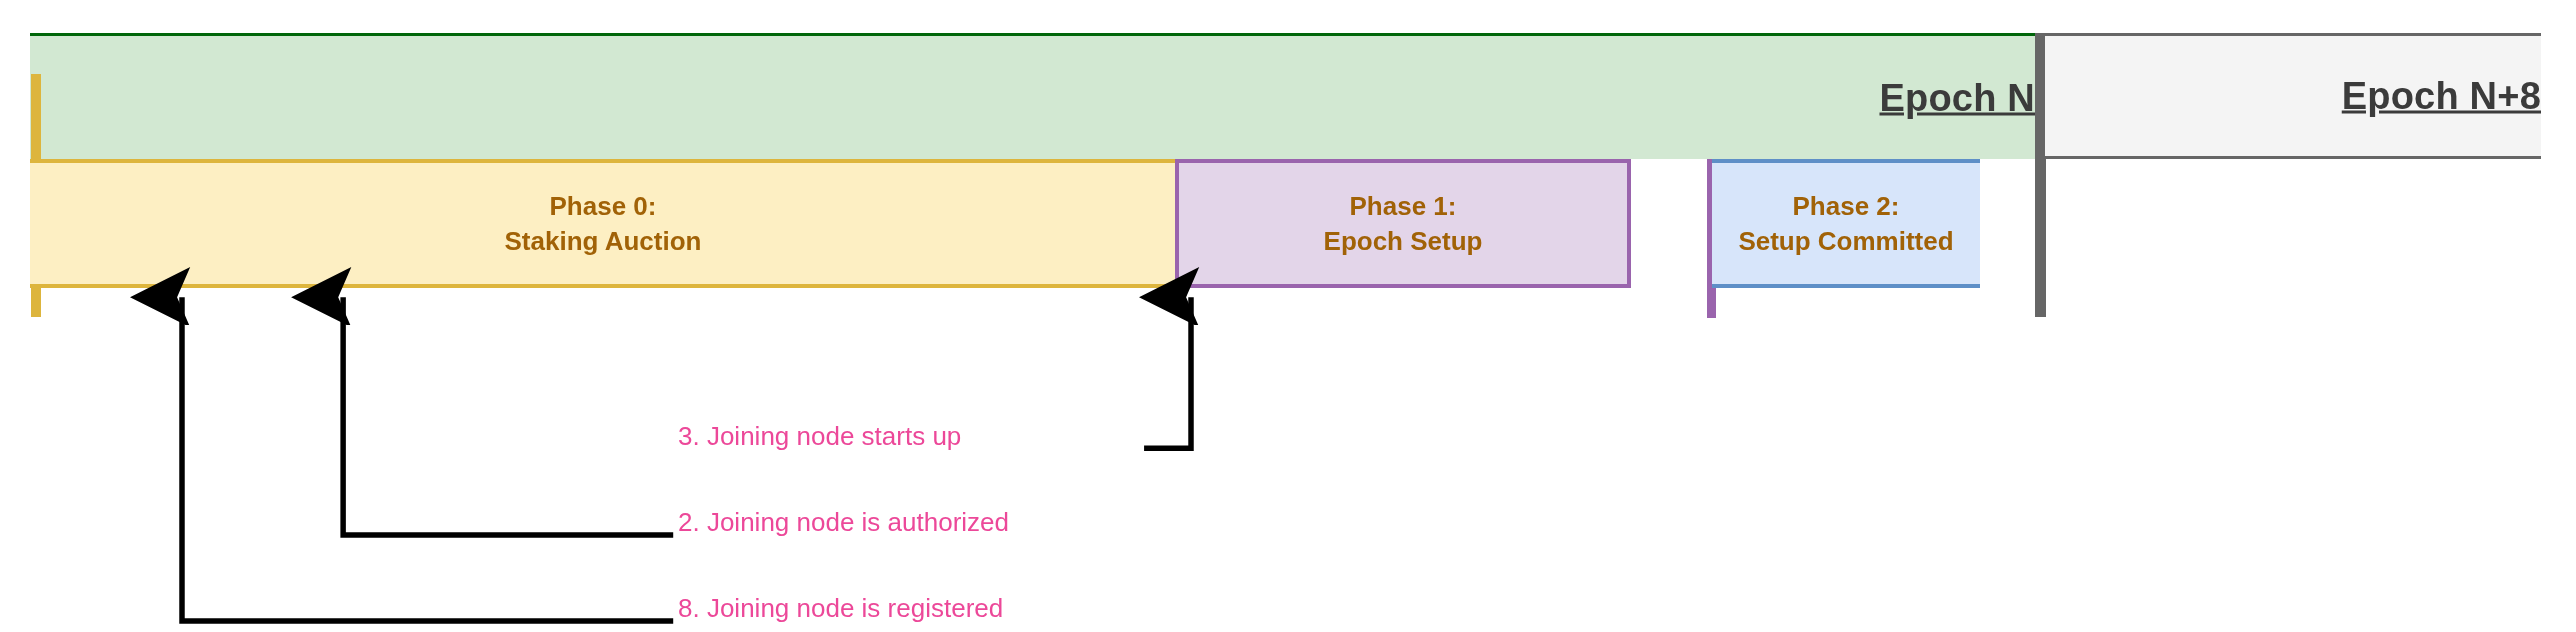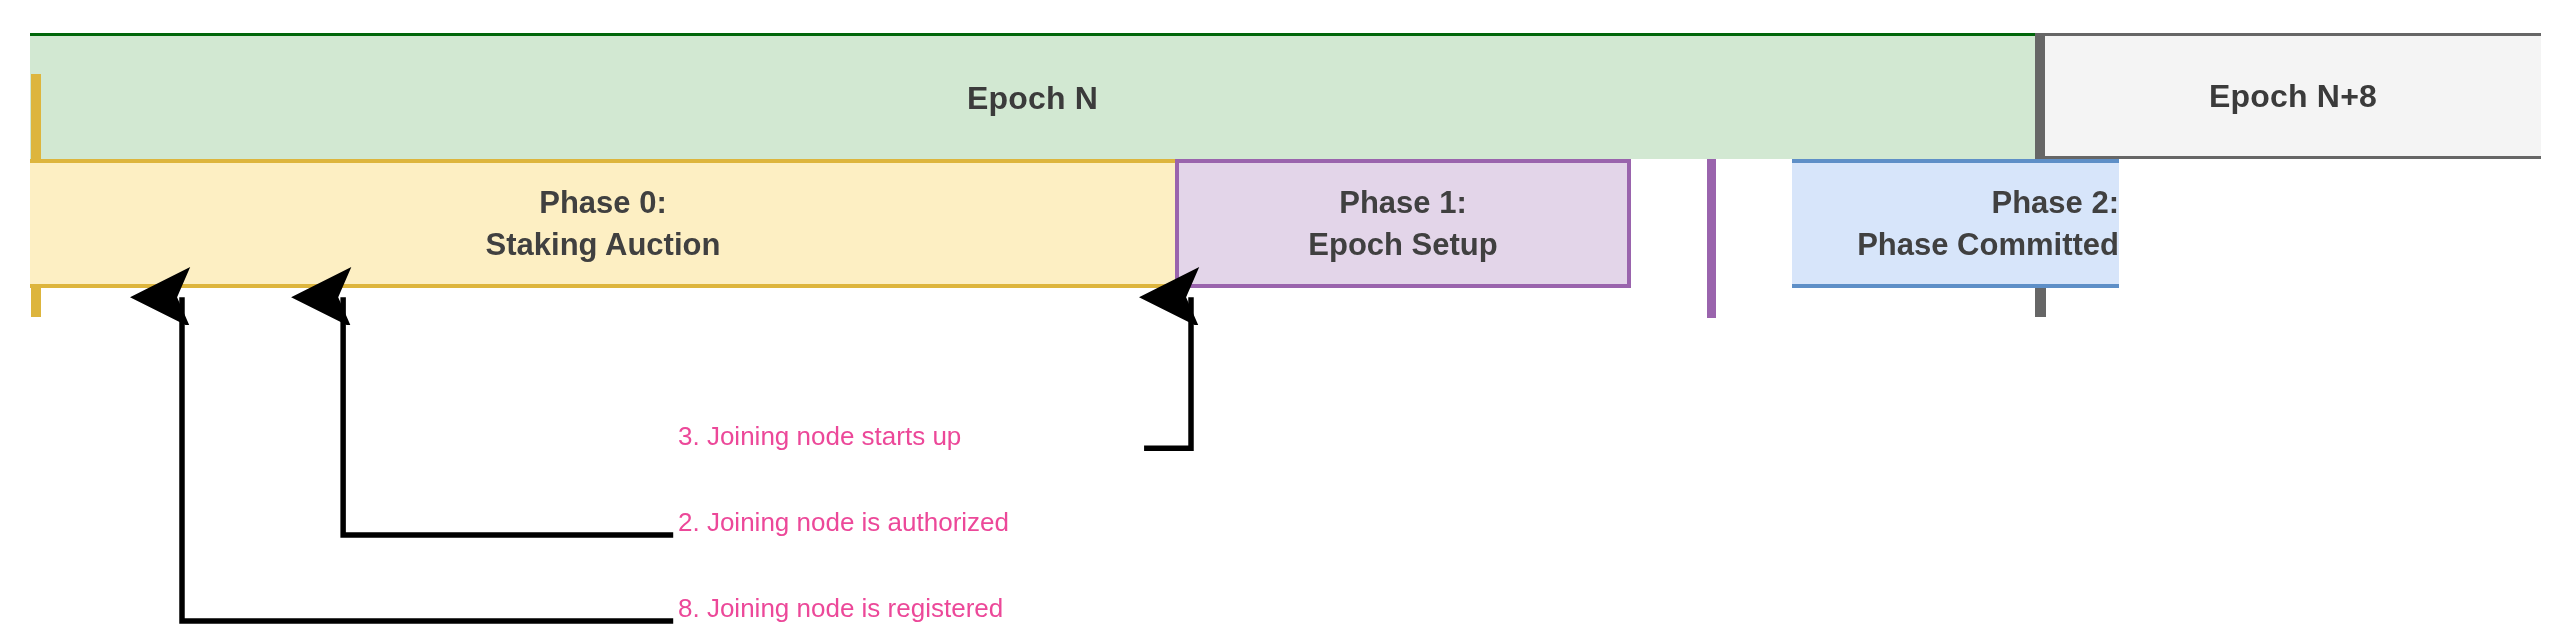--- a/index.html
+++ b/index.html
@@ -36,26 +36,27 @@
     width: 11px;
     height: 126px;
     background: #00660a;
   }
   .epoch-n-label,
   .epoch-n1-label {
     position: absolute;
     width: 100%;
     top: 50%;
     transform: translateY(-50%);
-    text-align: center;
-    font-size: 32px;
+    text-align: right;
+    font-size: 38px;
     font-weight: bold;
     color: #3b3b3b;
     letter-spacing: 0.2px;
     white-space: nowrap;
+    text-decoration: underline;
   }
 
   .epoch-n1 {
     position: absolute;
     left: 2045px;
     top: 33px;
     width: 496px;
     height: 126px;
     background: #f4f4f4;
     border-top: 3.9px solid #666666;
@@ -77,23 +78,23 @@
     top: 159px;
     height: 129px;
     box-sizing: border-box;
     display: flex;
     flex-direction: column;
     align-items: center;
     justify-content: center;
   }
   .phase-title,
   .phase-sub {
-    font-size: 31px;
+    font-size: 26px;
     font-weight: bold;
-    color: #404040;
+    color: #a16207;
     line-height: 1.33;
     white-space: nowrap;
     text-align: center;
   }
 
   .phase-0 {
     left: 30px;
     width: 1150px;
     background: #fdefc3;
     border: 4.7px solid #ddb53d;
@@ -115,26 +116,25 @@
   }
   .phase-1-right-rule {
     position: absolute;
     left: 1707px;
     top: 159px;
     width: 9.4px;
     height: 159px;
     background: #9a64ad;
   }
   .phase-2 {
-    left: 1792px;
-    width: 327px;
+    left: 1712px;
+    width: 268px;
     background: #d7e5fa;
     border-top: 4.7px solid #5e8fc7;
     border-bottom: 4.7px solid #5e8fc7;
-    align-items: flex-end;
   }
 
   
   .leaders {
     position: absolute;
     left: 0;
     top: 0;
     width: 2576px;
     height: 632px;
     pointer-events: none;
@@ -177,21 +177,21 @@
   </div>
 
   <div class="phase phase-1">
     <div class="phase-title">Phase 1:</div>
     <div class="phase-sub">Epoch Setup</div>
   </div>
   <div class="phase-1-right-rule"></div>
 
   <div class="phase phase-2">
     <div class="phase-title">Phase 2:</div>
-    <div class="phase-sub">Phase Committed</div>
+    <div class="phase-sub">Setup Committed</div>
   </div>
 
   <svg class="leaders" viewBox="0 0 3292 808" width="2576" height="632">
     <defs>
       <marker id="arrowUp" markerWidth="12" markerHeight="12" refX="5" refY="9.5" orient="auto" markerUnits="strokeWidth">
         <path d="M5,0 L10.5,11 L5,8.6 L-0.5,11 Z" fill="#000000"></path>
       </marker>
     </defs>
 
     <path d="M860,794 L232,794 L232,380" fill="none" stroke="#000000" stroke-width="7" marker-end="url(#arrowUp)"></path>

